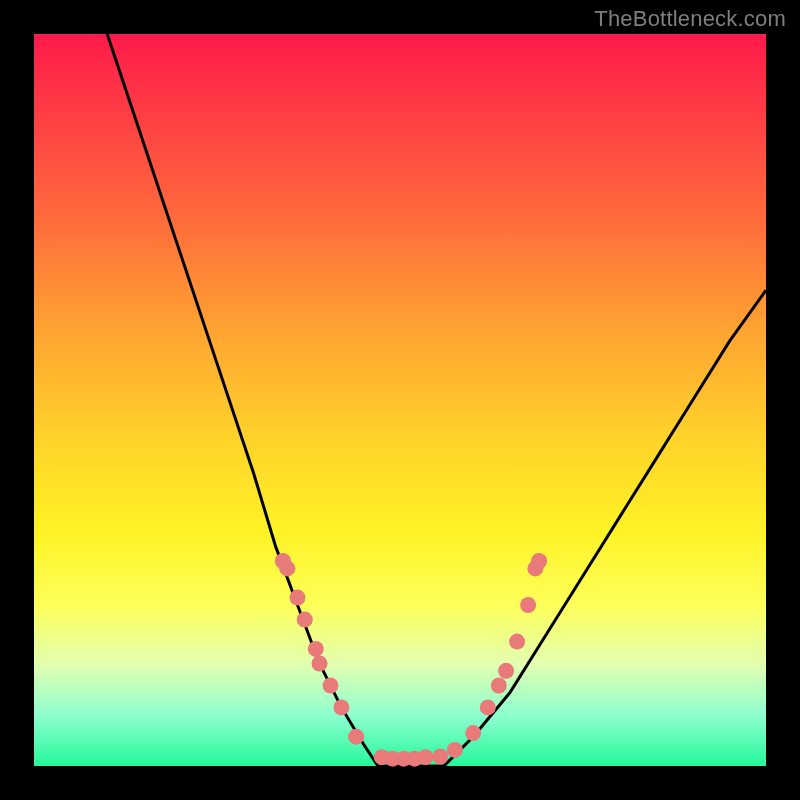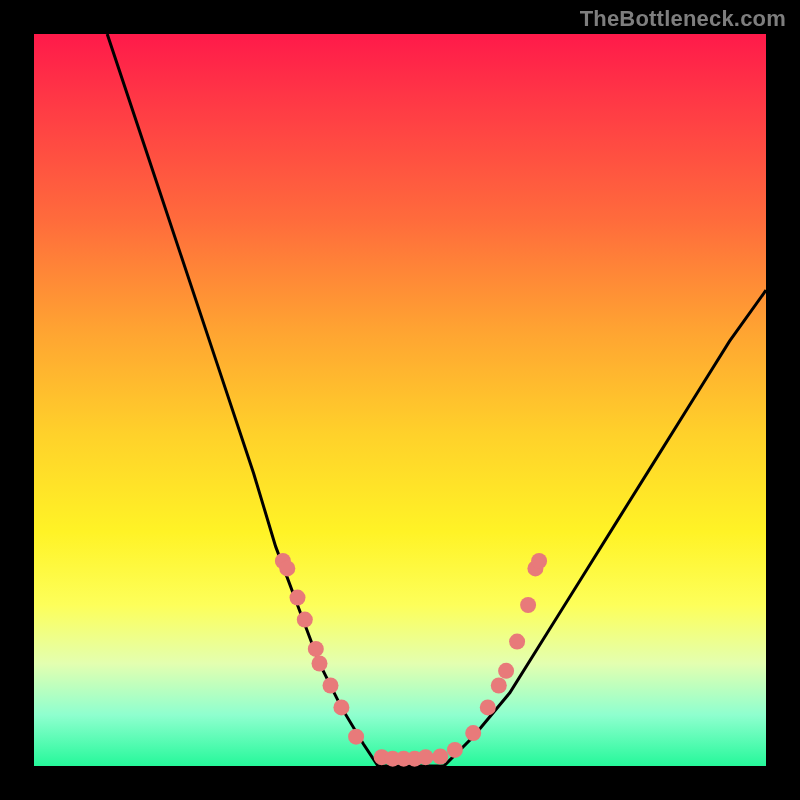--- a/index.html
+++ b/index.html
@@ -38,21 +38,21 @@
       #8fffcf 93%,
       #25f89a 100%
     );
   }
   .watermark {
     position: absolute;
     top: 6px;
     right: 14px;
     color: #7e7e7e;
     font-size: 22px;
-    font-weight: 700;
+    font-weight: 400;
     letter-spacing: 0.2px;
   }
   svg.curve {
     position: absolute;
     top: 0;
     left: 0;
     width: 732px;
     height: 732px;
     overflow: visible;
   }

